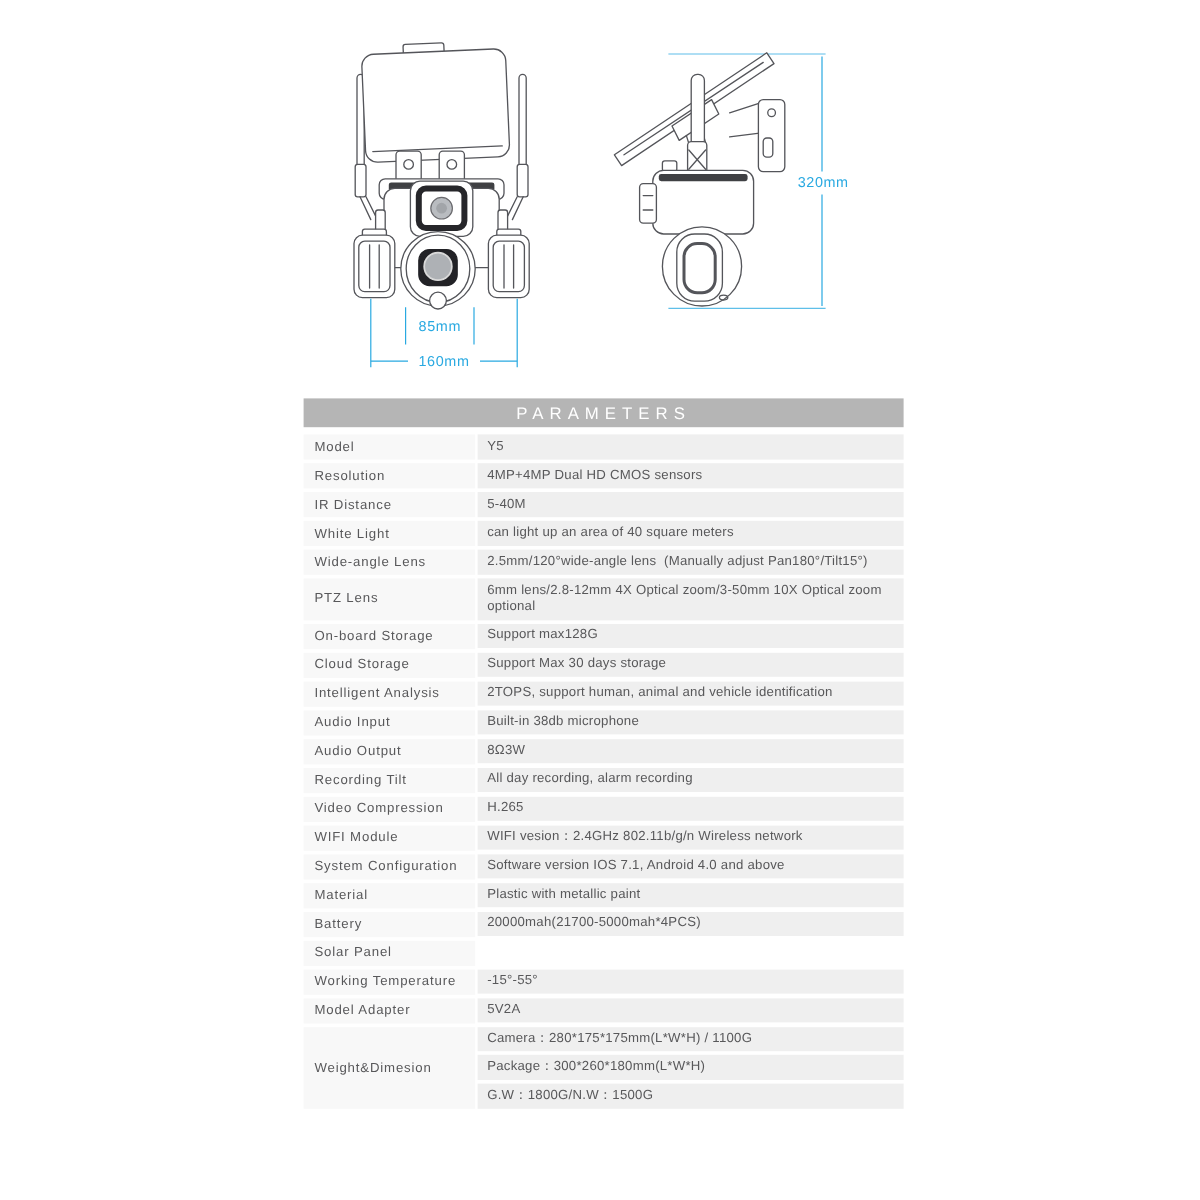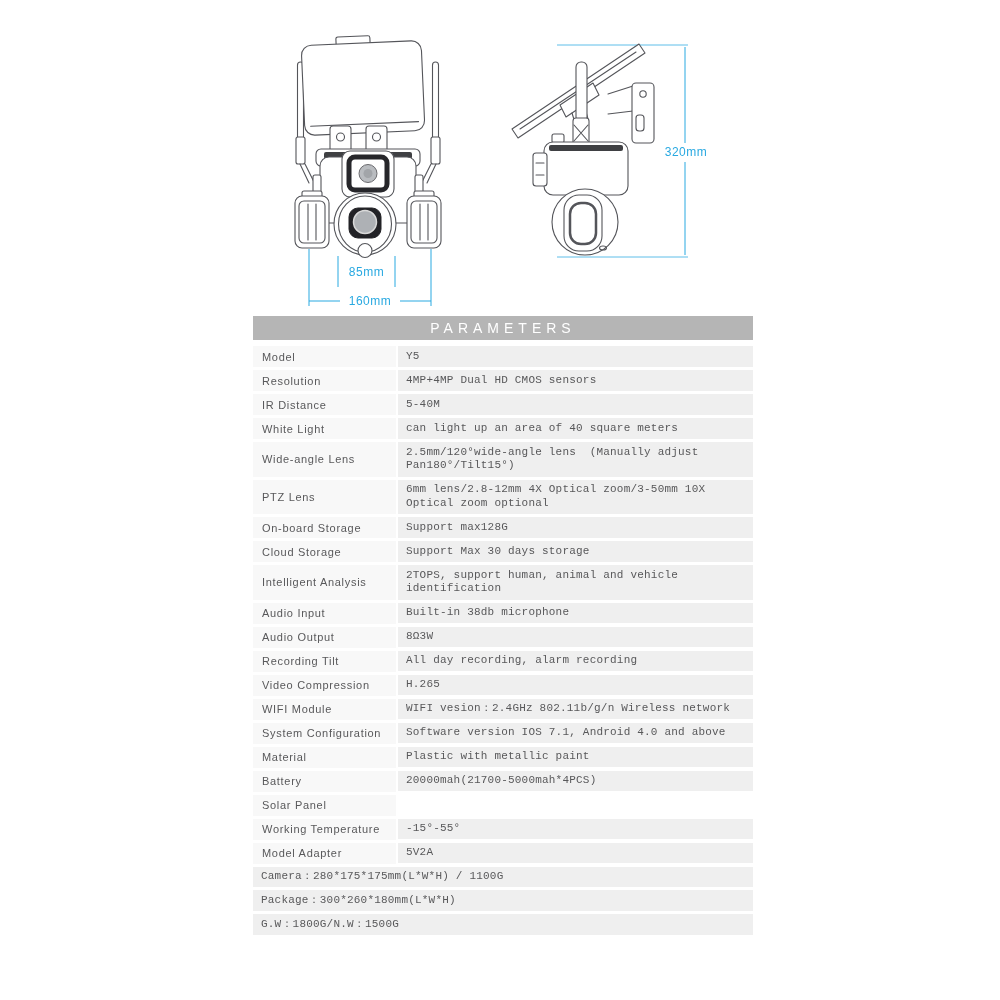--- a/index.html
+++ b/index.html
@@ -11,27 +11,27 @@
   .page{position:relative;width:1000px;height:1000px;background:#fff;overflow:hidden;
         font-family:"Liberation Sans","DejaVu Sans",sans-serif;}
   .drawing{position:absolute;}
   .front-view{left:278px;top:25px;}
   .side-view{left:500px;top:25px;}
   svg .ln{stroke:var(--line);fill:none;stroke-width:1.1;stroke-linejoin:round;stroke-linecap:round;}
   svg .lnf{stroke:var(--line);fill:#fff;stroke-width:1.1;stroke-linejoin:round;}
   svg .dark{fill:#3f4043;stroke:none;}
   svg .dim{stroke:var(--accent);stroke-width:1;fill:none;}
   svg .dimtext{fill:var(--accent);font-family:"Liberation Sans",sans-serif;font-size:12px;letter-spacing:0.5px;}
-  .spec-table{position:absolute;left:253px;top:316px;width:500px;font-size:11px;color:var(--text);}
+  .spec-table{position:absolute;left:253px;top:332px;width:500px;font-size:11px;color:var(--text);}
   .spec-header{height:24px;background:var(--header-bg);color:#fff;display:flex;align-items:center;
                justify-content:center;letter-spacing:5px;font-size:14px;margin-bottom:6px;}
   .spec-row{display:flex;gap:2px;margin-bottom:3px;}
   .label-cell{width:143px;flex-shrink:0;background:var(--row-label-bg);display:flex;align-items:center;
               padding:0 4px 0 9px;letter-spacing:0.7px;min-height:21px;text-align:right;}
-  .values{display:flex;flex-direction:column;gap:3px;flex:1;font-family:Liberation Mono, monospace;}
+  .values{display:flex;flex-direction:column;gap:3px;flex:1;}
   .value-cell{background:var(--row-value-bg);padding:3.5px 6px 3.5px 8px;white-space:pre-wrap;
               line-height:1.25;letter-spacing:0.2px;display:flex;align-items:center;min-height:14px;}
 </style>
 </head>
 <body>
 
 <div class="page">
 
   <svg class="drawing front-view" width="182" height="290" viewBox="0 0 182 290">
 
@@ -283,20 +283,21 @@
   </div>
 
   <div class="spec-row">
     <div class="cell label-cell">Model Adapter</div>
     <div class="values">
             <div class="cell value-cell">5V2A</div>
           </div>
   </div>
 
   <div class="spec-row">
+    <div class="cell label-cell">Weight&amp;Dimesion</div>
     <div class="values">
             <div class="cell value-cell">Camera：280*175*175mm(L*W*H) / 1100G</div>
             <div class="cell value-cell">Package：300*260*180mm(L*W*H)</div>
             <div class="cell value-cell">G.W：1800G/N.W：1500G</div>
           </div>
   </div>
 </div>
   </div>
 
 </div>

